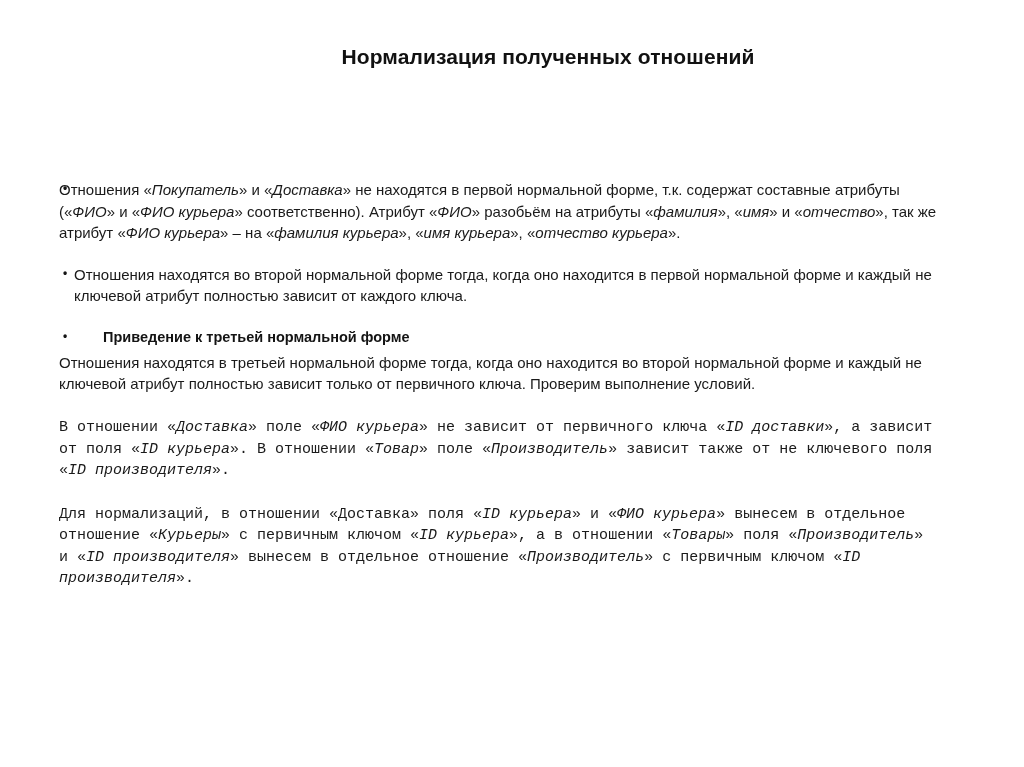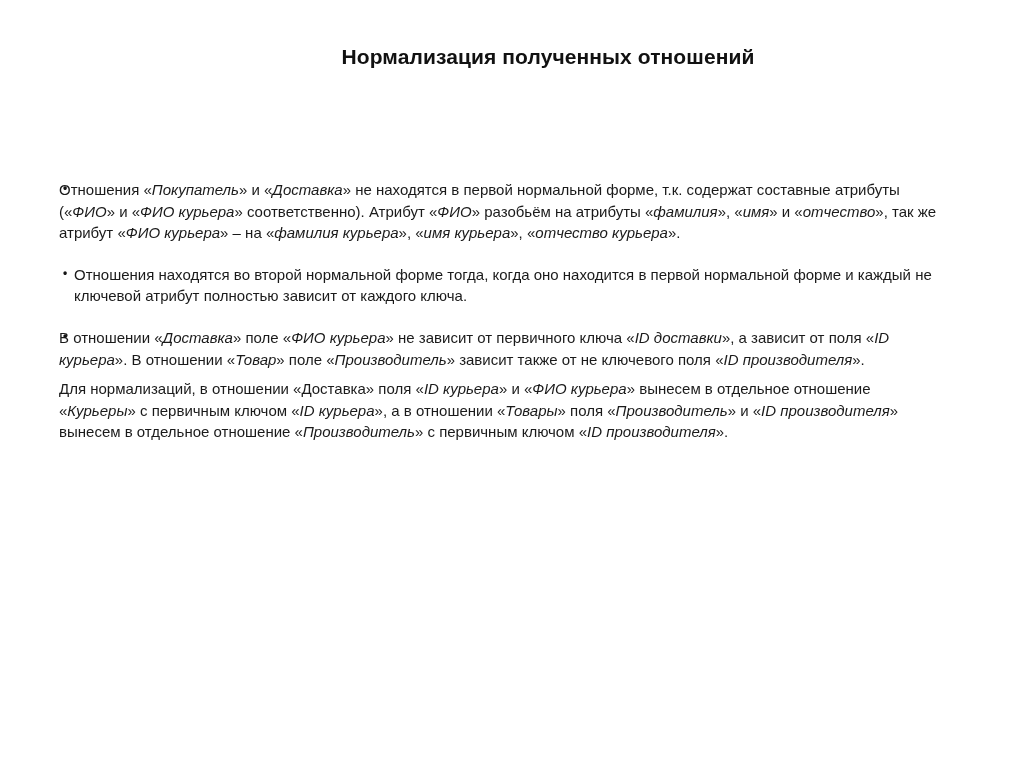--- a/index.html
+++ b/index.html
@@ -68,21 +68,22 @@
   }
   .para {
     font-size: 15px;
     line-height: 21.6px;
     color: #1a1a1a;
     text-align: left;
     margin: 0 0 0 0;
     hyphens: none;
   }
   .para + .para {
-    margin-top: 8px;
+    margin-top: 22px;
+    font-family: Liberation Mono, monospace;
   }
   .section-1 .para { width: 880px; }
   .section-2 .para { width: 880px; margin-left: 15px; }
   .section-3 .para { width: 880px; }
   i, .it {
     font-style: italic;
   }
 </style>
 </head>
 <body>
@@ -103,19 +104,21 @@
     <div class="section section-2">
       <div class="bullet-head">
         <span class="bullet-mark">•</span>
       </div>
       <p class="para"><span>Отношения находятся во второй нормальной форме тогда, когда оно находится в первой нормальной форме и каждый не ключевой атрибут полностью зависит от каждого ключа.</span></p>
     </div>
 
     <div class="section section-3">
       <div class="bullet-head">
         <span class="bullet-mark">•</span>
+        <span>Приведение к третьей нормальной форме</span>
       </div>
+      <p class="para"><span>Отношения находятся в третьей нормальной форме тогда, когда оно находится во второй нормальной форме и каждый не ключевой атрибут полностью зависит только от первичного ключа. Проверим выполнение условий.</span></p>
       <p class="para"><span>В отношении «</span><span class="it">Доставка</span><span>» поле «</span><span class="it">ФИО курьера</span><span>» не зависит от первичного ключа «</span><span class="it">ID доставки</span><span>», а зависит от поля «</span><span class="it">ID курьера</span><span>». В отношении «</span><span class="it">Товар</span><span>» поле «</span><span class="it">Производитель</span><span>» зависит также от не ключевого поля «</span><span class="it">ID производителя</span><span>».</span></p>
       <p class="para"><span>Для нормализаций, в отношении «Доставка» поля «</span><span class="it">ID курьера</span><span>» и «</span><span class="it">ФИО курьера</span><span>» вынесем в отдельное отношение «</span><span class="it">Курьеры</span><span>» с первичным ключом «</span><span class="it">ID курьера</span><span>», а в отношении «</span><span class="it">Товары</span><span>» поля «</span><span class="it">Производитель</span><span>»  и «</span><span class="it">ID производителя</span><span>»  вынесем в отдельное отношение «</span><span class="it">Производитель</span><span>» с первичным ключом «</span><span class="it">ID производителя</span><span>».</span></p>
     </div>
 
   </div>
 </div>
 
 </body></html>

